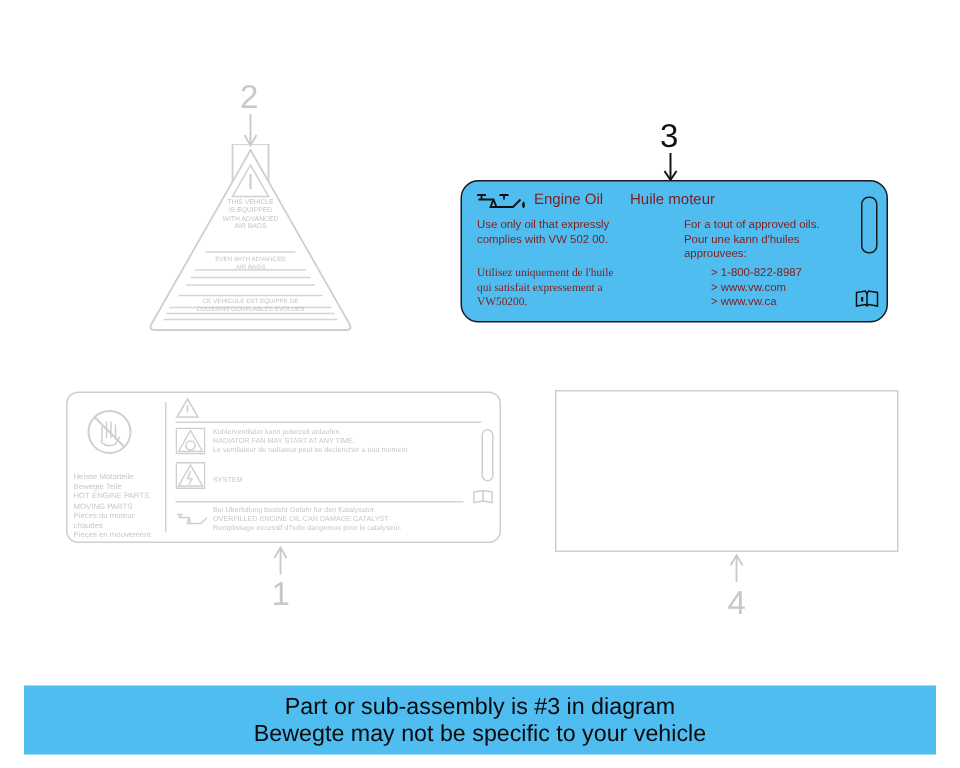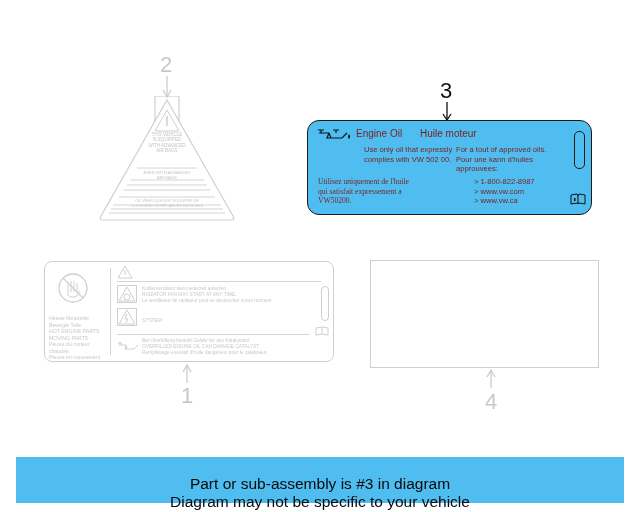--- a/index.html
+++ b/index.html
@@ -19,21 +19,21 @@
   .lbl1 .slot { position:absolute; right:4px; top:24px; width:6px; height:33px; border:1px solid #cfcfcf; border-radius:4px; }
   
   .lbl3 { left:307px; top:120px; width:285px; height:95px; background:#4fbdf0; border:1.5px solid #1a1a1a; border-radius:12px; box-sizing:border-box; color:#7f1d1d; }
   .lbl3 .title { position:absolute; left:48px; top:7px; font-size:10px; }
   .lbl3 .title2 { position:absolute; left:112px; top:7px; font-size:10px; }
   .lbl3 .t { position:absolute; font-size:7.6px; line-height:9.6px; white-space:nowrap; }
   .lbl3 .slot { position:absolute; right:6px; top:10px; width:9px; height:36px; border:1.2px solid #1a1a1a; border-radius:5px; }
   
   .lbl4 { left:370px; top:260px; width:229px; height:108px; border:1.5px solid #cfcfcf; box-sizing:border-box; }
   
-  .banner { left:16px; top:457px; width:608px; height:46px; background:#4fbdf0; text-align:center; color:#0a0a0a; font-size:15.5px; line-height:18px; padding-top:18px; box-sizing:border-box; }
+  .banner { left:16px; top:457px; width:608px; height:46px; background:#4fbdf0; text-align:center; color:#0a0a0a; font-size:15.5px; line-height:18px; padding-top:6px; box-sizing:border-box; }
 </style>
 </head>
 <body>
 
 <div class="abs callout-num" style="left:160px;top:54px;">2</div>
 <svg class="abs" style="left:160px;top:76px;" width="14" height="22">
     <line x1="7" y1="0" x2="7" y2="20" stroke="#c8c8c8" stroke-width="1.2"></line>
     <path d="M3 14 L7 21 L11 14" fill="none" stroke="#c8c8c8" stroke-width="1.2"></path>
   </svg>
 
@@ -74,21 +74,21 @@
     <path d="M3 12 L7 18 L11 12" fill="none" stroke="#111" stroke-width="1.3"></path>
   </svg>
 
 <div class="abs lbl3">
   <svg class="abs" style="left:8px;top:6px;" width="36" height="14">
     <path d="M2 3 L8 3 M5 3 L5 6 M3 6 L13 6 L15 11 L26 11 L31 6 M13 6 L11 11 L15 11 M20 6 L20 3 M17 3 L23 3" fill="none" stroke="#111" stroke-width="1.2"></path>
     <path d="M33 7 Q35 10 33 12 Q31 10 33 7Z" fill="#111"></path>
   </svg>
   <div class="title">Engine Oil</div>
   <div class="title2">Huile moteur</div>
-  <div class="t" style="left:10px;top:24px;margin-left:46px;">
+  <div class="t" style="left:10px;top:24px;">
     <div>Use only oil that expressly</div>
     <div>complies with VW 502 00.</div>
   </div>
   <div class="t" style="left:10px;top:56px;font-family:Liberation Serif, serif;">
     <div>Utilisez uniquement de l'huile</div>
     <div>qui satisfait expressement a</div>
     <div>VW50200.</div>
   </div>
   <div class="t" style="left:148px;top:24px;">
     <div>For a tout of approved oils.</div>
@@ -169,14 +169,14 @@
 
 <div class="abs lbl4"></div>
 <svg class="abs" style="left:484px;top:369px;" width="14" height="20">
     <line x1="7" y1="2" x2="7" y2="19" stroke="#c8c8c8" stroke-width="1.2"></line>
     <path d="M3 8 L7 1 L11 8" fill="none" stroke="#c8c8c8" stroke-width="1.2"></path>
   </svg>
 <div class="abs callout-num" style="left:485px;top:391px;">4</div>
 
 <div class="abs banner">
   <div>Part or sub-assembly is #3 in diagram</div>
-  <div>Diagram may not be specific to your vehicle</div>
+  <div>Bewegte may not be specific to your vehicle</div>
 </div>
 
 </body></html>

